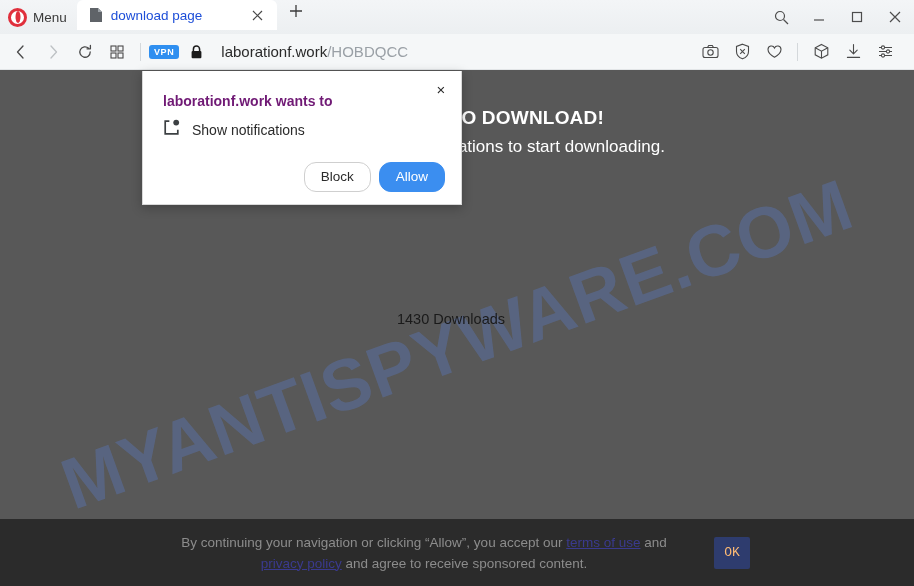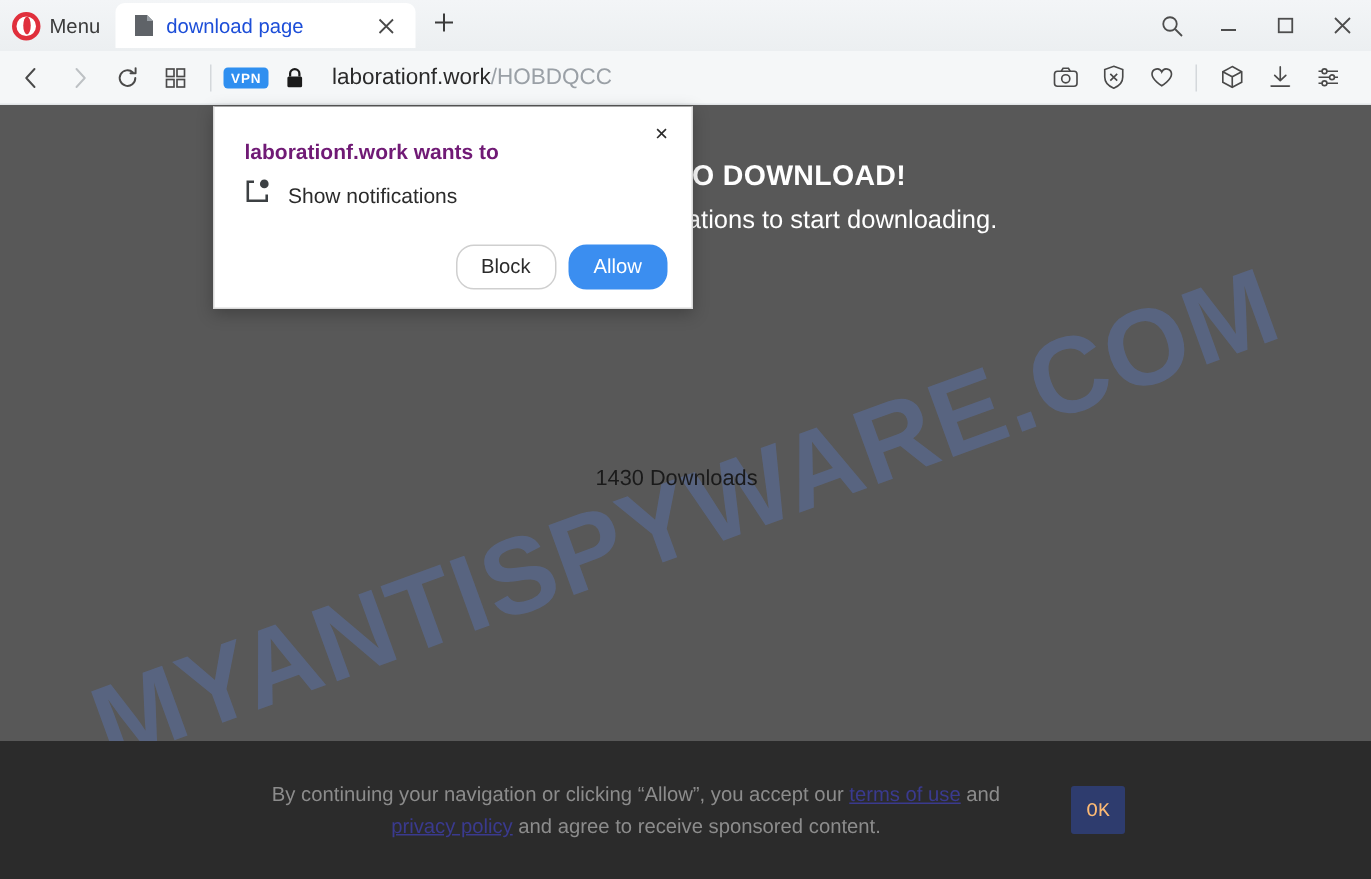--- a/index.html
+++ b/index.html
@@ -10,21 +10,21 @@
     background: #585858;
   }
 
   
   .browser { width: 914px; height: 586px; position: relative; }
 
   .tabstrip {
     height: 34px;
     background: linear-gradient(#f3f5f7, #eceff1);
     display: flex;
-    align-items: center;
+    align-items: flex-start;
     position: relative;
     border-bottom: 0;
   }
   .menu-btn {
     display: flex; align-items: center; gap: 6px;
     height: 34px; padding: 0 10px 0 8px;
     cursor: default;
   }
   .opera-o {
     width: 19px; height: 19px; border-radius: 50%;
@@ -155,21 +155,21 @@
     text-align: center;
     color: #1a1a1a;
     font-size: 14.5px;
     z-index: 3;
   }
 
   
   .banner {
     position: absolute;
     left: 0; right: 0; bottom: 0;
-    height: 92px;
+    height: 67px;
     background: #2b2b2b;
     display: flex;
     align-items: center;
     justify-content: center;
     gap: 30px;
     z-index: 4;
   }
   .banner-text {
     color: #8c8c8c;
     font-size: 13.5px;

